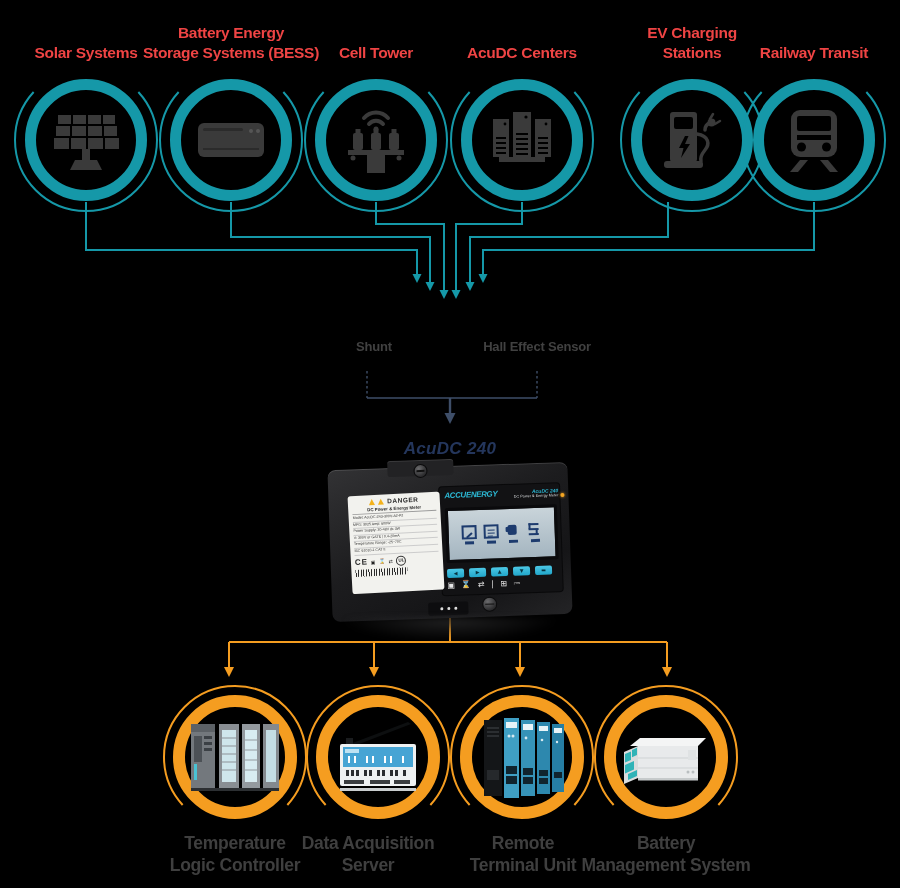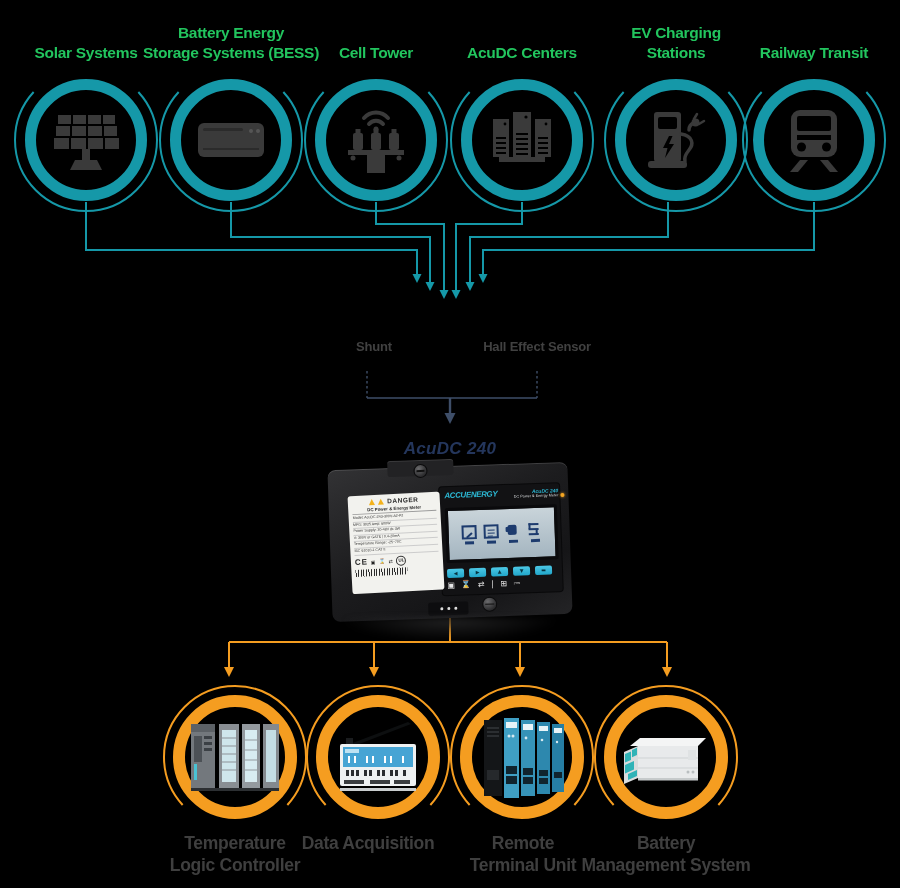--- a/index.html
+++ b/index.html
@@ -2,21 +2,21 @@
 <html><head>
 <meta charset="utf-8">
 <style>
   html,body{margin:0;padding:0;background:#000;}
   #stage{position:relative;width:900px;height:888px;background:#000;overflow:hidden;
          font-family:"Liberation Sans",sans-serif;}
   
   .tnode{position:absolute;top:0;width:160px;height:225px;}
   .tlabel{position:absolute;top:8px;left:-15px;width:190px;height:54px;
           display:flex;flex-direction:column;justify-content:flex-end;
-          text-align:center;color:#22c55e;font-weight:700;font-size:15.5px;
+          text-align:center;color:#ef4444;font-weight:700;font-size:15.5px;
           line-height:19.5px;letter-spacing:-0.3px;align-items:center;}
   .ring{position:absolute;left:5px;top:65px;}
   .nicon{position:absolute;left:40px;top:100px;}
   .blabel{position:absolute;width:210px;text-align:center;color:#3f3f3f;
           font-weight:700;font-size:17.5px;line-height:22px;letter-spacing:-0.3px;}
   .sensor-label{position:absolute;transform:translateX(-50%);color:#414141;
           font-weight:700;font-size:13px;letter-spacing:-0.2px;}
   #acudc-title{position:absolute;left:450px;top:439px;transform:translateX(-50%);
           color:#24365c;font-weight:700;font-style:italic;font-size:17px;letter-spacing:0.3px;}
   
@@ -237,21 +237,21 @@
           <rect x="14" y="47" width="10" height="2"></rect>
           <rect x="14" y="52" width="10" height="2"></rect>
         <rect x="56" y="37" width="10" height="2"></rect>
           <rect x="56" y="42" width="10" height="2"></rect>
           <rect x="56" y="47" width="10" height="2"></rect>
           <rect x="56" y="52" width="10" height="2"></rect>
       </g>
     </svg>
   </div>
 
-  <div class="tnode" style="left:596px">
+  <div class="tnode" style="left:612px">
     <div class="tlabel">
       <span>EV Charging</span>
       <span>Stations</span>
     </div>
     <svg class="ring" width="150" height="150">
       <circle cx="75" cy="75" r="71" fill="none" stroke="#1598a8" stroke-width="2" pathLength="360" stroke-dasharray="265 95" stroke-dashoffset="-317.5"></circle>
       <circle cx="75" cy="75" r="55.5" fill="none" stroke="#1598a8" stroke-width="11"></circle>
     </svg>
     <svg class="nicon" width="80" height="80" viewBox="0 0 80 80">
       <g fill="#3a3a3a">
@@ -464,20 +464,21 @@
         </g>
       <g fill="#3a3d40">
           <rect x="16" y="68" width="20" height="4"></rect>
           <rect x="42" y="68" width="20" height="4"></rect>
           <rect x="66" y="68" width="16" height="4"></rect>
         </g>
       <rect x="12" y="76" width="76" height="3" fill="#c9cdcf"></rect>
     </svg>
     <div class="blabel" style="left:263px;top:832px">
       <span style="display:block">Data Acquisition</span>
+      <span style="display:block">Server</span>
     </div>
   </div>
 
   <div>
     <svg class="ring" style="left:447px;top:682px;position:absolute" width="150" height="150">
       <circle cx="75" cy="75" r="71" fill="none" stroke="#f59d20" stroke-width="2" pathLength="360" stroke-dasharray="265 95" stroke-dashoffset="-137.5"></circle>
       <circle cx="75" cy="75" r="56" fill="none" stroke="#f59d20" stroke-width="12"></circle>
     </svg>
     <svg style="position:absolute;left:472px;top:710px" width="100" height="94" viewBox="0 0 100 94">
       <rect x="12" y="10" width="18" height="76" fill="#141618"></rect>

